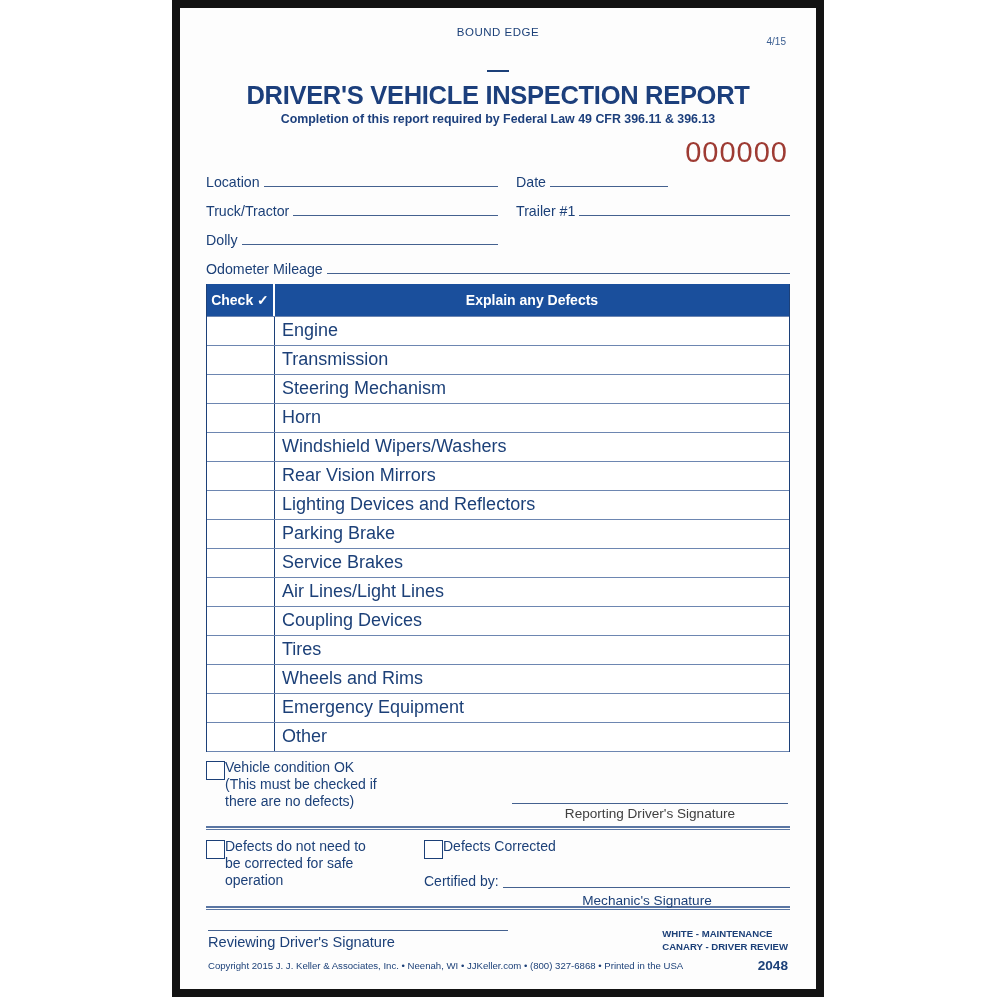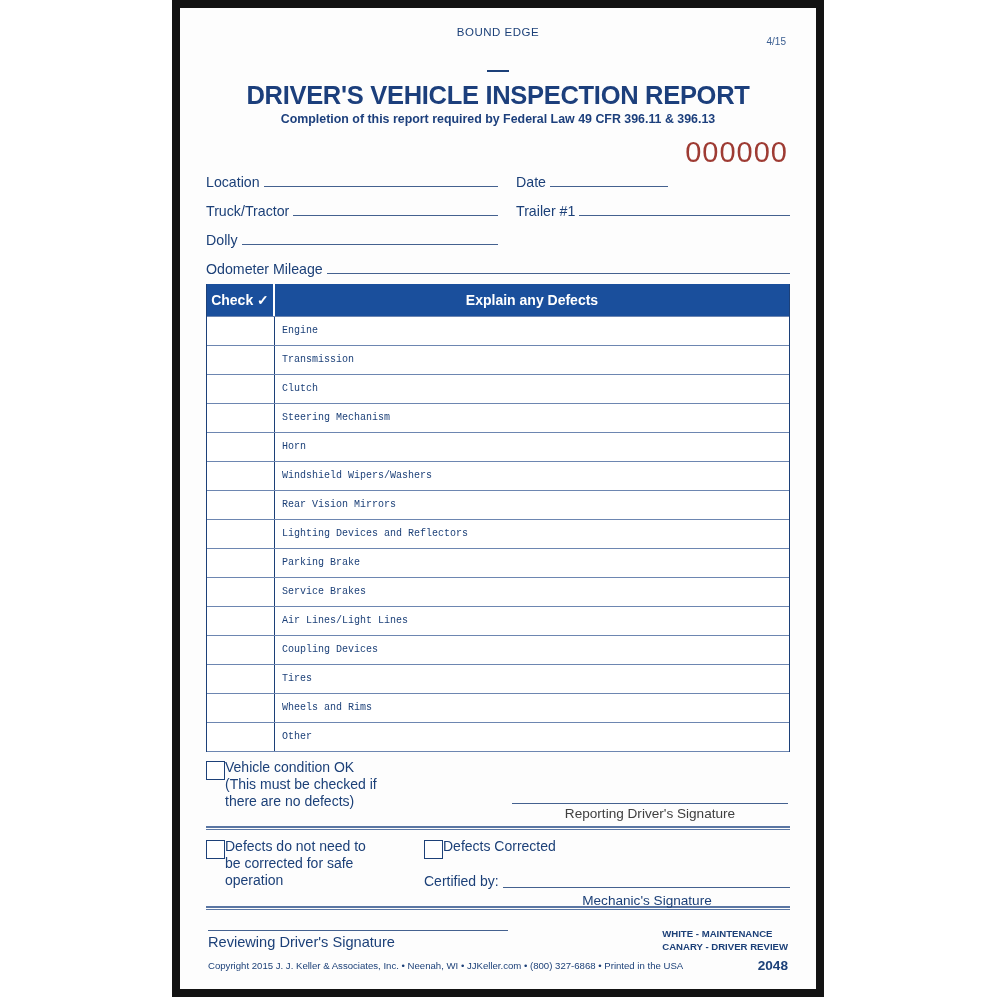--- a/index.html
+++ b/index.html
@@ -169,23 +169,22 @@
   .trow:first-of-type { border-top: none; }
   .td-check {
     flex: 0 0 68px;
     border-right: 1.6px solid #1c4078;
   }
   .td-item {
     flex: 1 1 auto;
     display: flex;
     align-items: center;
     padding-left: 7px;
-    font-size: 10px;
-    color: #1c4078;
-    font-family: Liberation Mono, monospace;
+    font-size: 18px;
+    color: #1c4078;
   }
   .tbl-bottom { border-top: 1.5px solid #6d86b1; height: 0; }
 
   
   .cbox {
     display: inline-block;
     width: 19px;
     height: 19px;
     border: 1.8px solid #1c4078;
     background: #ffffff;
@@ -366,24 +365,20 @@
         <div class="trow">
           <div class="td-check"></div>
           <div class="td-item">Engine</div>
         </div>
         <div class="trow">
           <div class="td-check"></div>
           <div class="td-item">Transmission</div>
         </div>
         <div class="trow">
           <div class="td-check"></div>
-          <div class="td-item">Clutch</div>
-        </div>
-        <div class="trow">
-          <div class="td-check"></div>
           <div class="td-item">Steering Mechanism</div>
         </div>
         <div class="trow">
           <div class="td-check"></div>
           <div class="td-item">Horn</div>
         </div>
         <div class="trow">
           <div class="td-check"></div>
           <div class="td-item">Windshield Wipers/Washers</div>
         </div>
@@ -411,20 +406,24 @@
           <div class="td-check"></div>
           <div class="td-item">Coupling Devices</div>
         </div>
         <div class="trow">
           <div class="td-check"></div>
           <div class="td-item">Tires</div>
         </div>
         <div class="trow">
           <div class="td-check"></div>
           <div class="td-item">Wheels and Rims</div>
+        </div>
+        <div class="trow">
+          <div class="td-check"></div>
+          <div class="td-item">Emergency Equipment</div>
         </div>
         <div class="trow">
           <div class="td-check"></div>
           <div class="td-item">Other</div>
         </div>
         <div class="tbl-bottom"></div>
       </div>
 
       <div class="sect1">
         <div class="ck-group">

